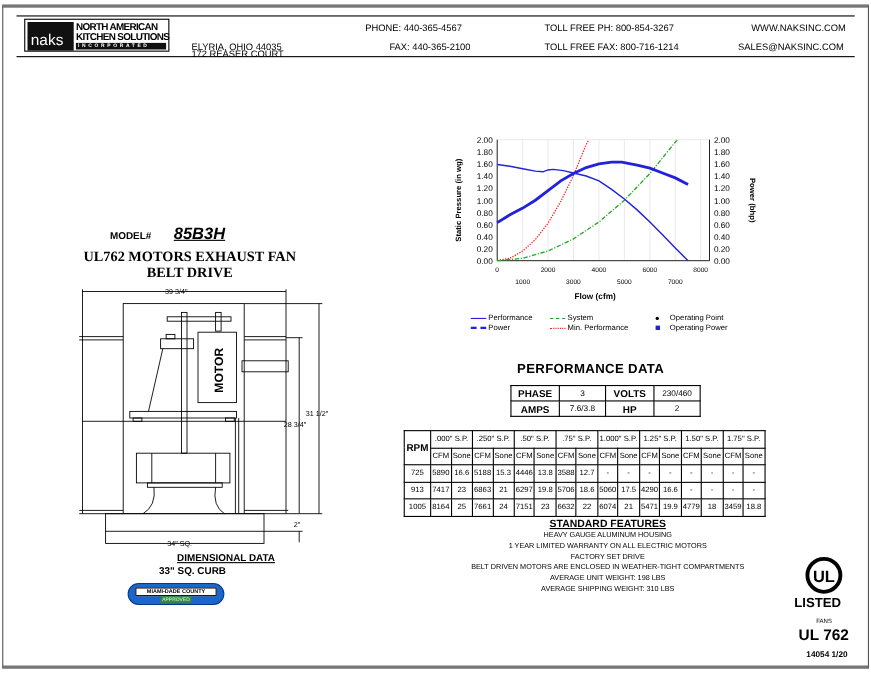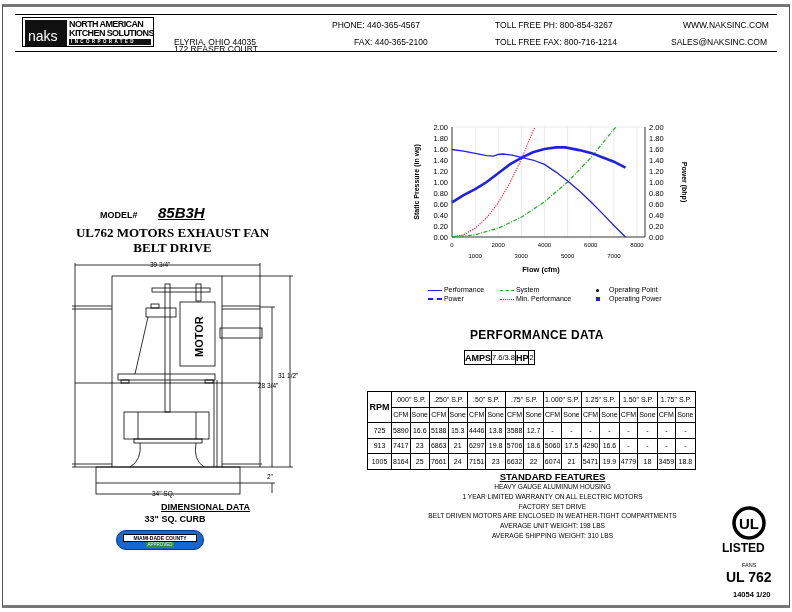--- a/index.html
+++ b/index.html
@@ -217,20 +217,26 @@
 </div>
 <div class="legend" style="left:596px; top:295px;">
   <span style="display:inline-block; width:4px; height:4px; background:#2222dd; vertical-align:middle; margin-right:7px;"></span>
   <span>Operating Power</span>
 </div>
 
 <div class="perf-title">PERFORMANCE DATA</div>
 
 <table class="elec abs" style="left:464px; top:350px;">
   <tbody>
+      <tr>
+    <td class="b" style="width:44px;">PHASE</td>
+    <td style="width:42px;">3</td>
+    <td class="b" style="width:44px;">VOLTS</td>
+    <td style="width:42px;">230/460</td>
+  </tr>
   <tr>
     <td class="b">AMPS</td>
     <td>7.6/3.8</td>
     <td class="b">HP</td>
     <td>2</td>
   </tr>
 </tbody>
   </table>
 
 <table class="perf abs" style="left:367px; top:391px;padding-left:28px;">

